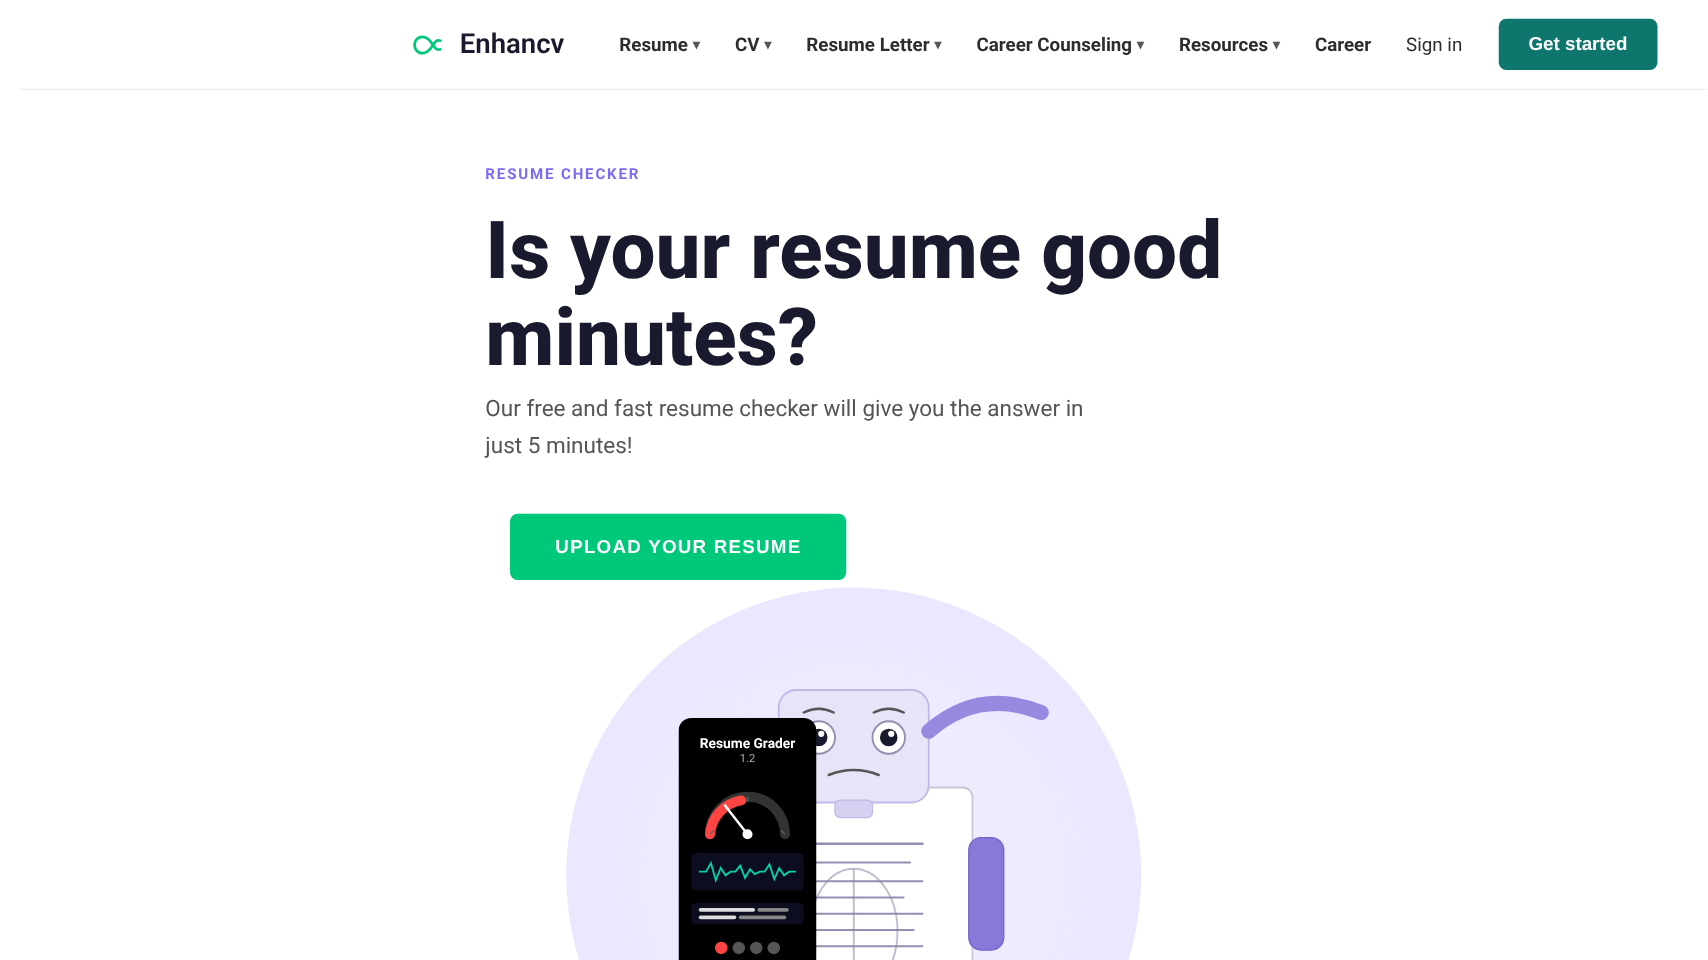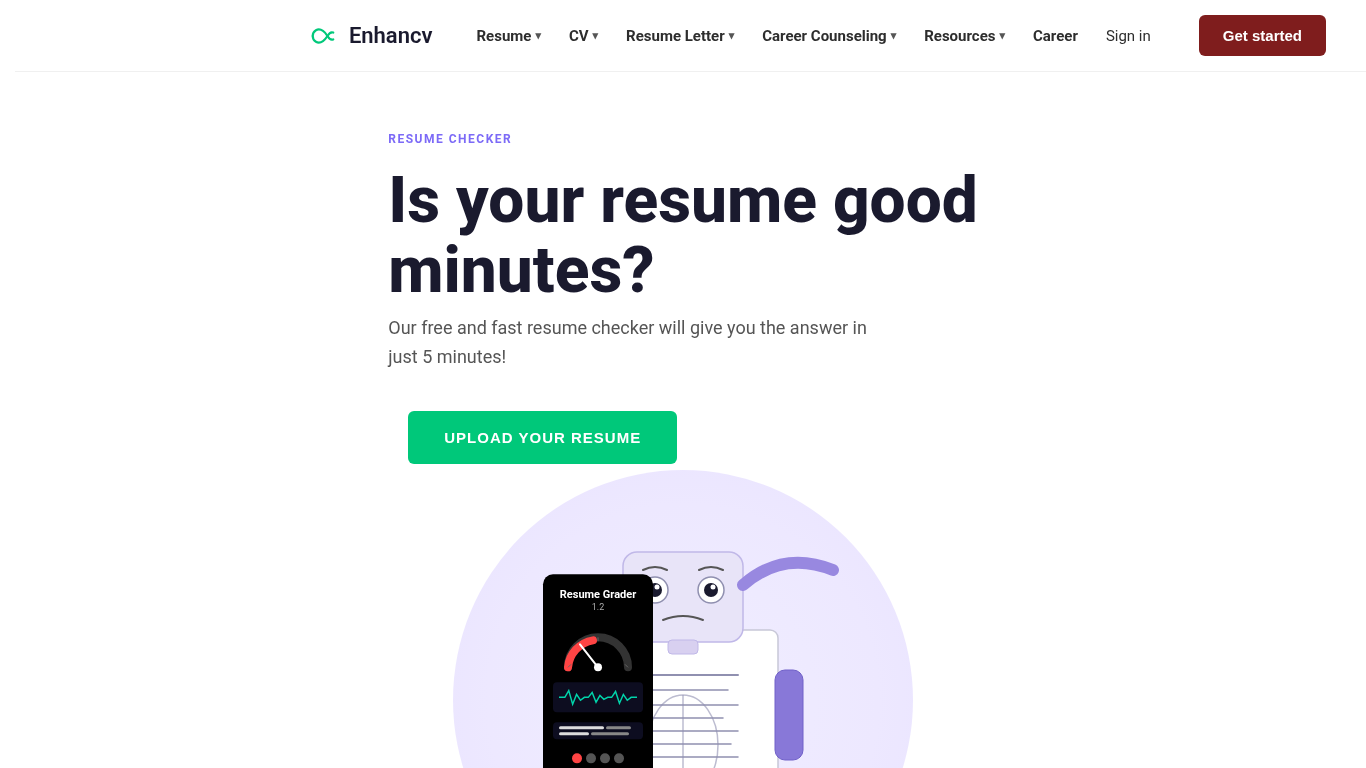--- a/index.html
+++ b/index.html
@@ -15,24 +15,24 @@
     .logo { display: flex; align-items: center; gap: 8px; text-decoration: none; }
     .logo-icon { width: 36px; height: 24px; }
     .logo-text { font-size: 22px; font-weight: 600; color: #1a1a2e; }
     .nav-links { display: flex; align-items: center; gap: 4px; }
     .nav-item {
       display: flex; align-items: center; gap: 4px;
       padding: 8px 12px; font-size: 15px; color: #2d2d2d;
       cursor: pointer; border-radius: 4px; white-space: nowrap; font-weight: bold;
     }
     .chevron { font-size: 11px; color: #555; }
-    .nav-right { display: flex; align-items: center; gap: 32px; }
+    .nav-right { display: flex; align-items: center; gap: 13px; }
     .sign-in { font-size: 15px; color: #2d2d2d; cursor: pointer; padding: 8px 16px; }
     .get-started {
-      background: #7f1d1d; color: #fff; border: none; border-radius: 6px;
+      background: #0f766e; color: #fff; border: none; border-radius: 6px;
       padding: 12px 24px; font-size: 15px; font-weight: 600; cursor: pointer;
     }
 
     
     .hero {
       display: flex; align-items: center;
       padding: 60px 100px 60px 100px;
       min-height: calc(768px - 72px);
       position: relative; overflow: hidden; flex-direction: column;
     }

